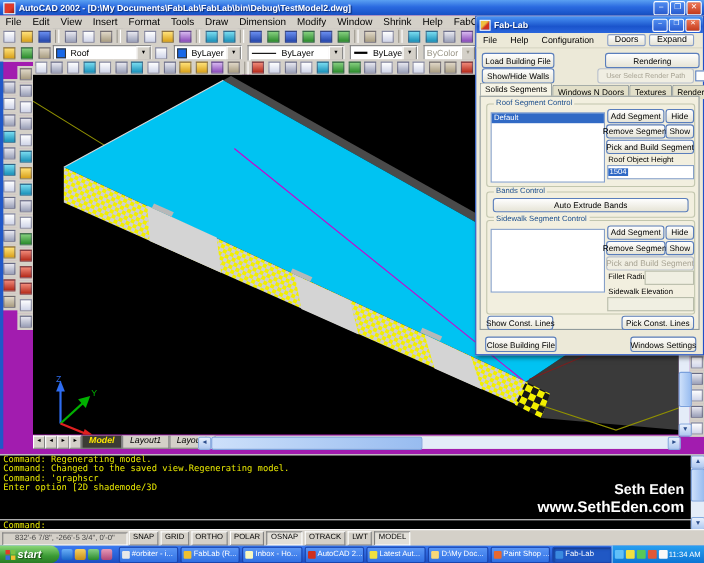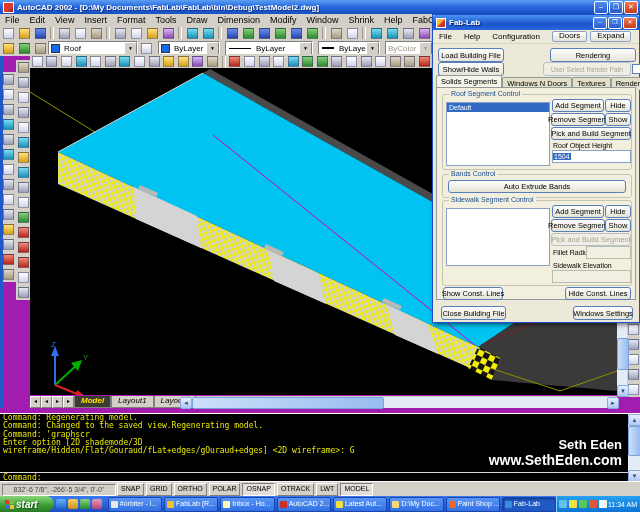--- a/index.html
+++ b/index.html
@@ -533,21 +533,20 @@
     <div class="abs sbtn" style="left:0;top:0;width:10px;height:10px">◄</div>
     <div class="abs sbtn" style="left:427px;top:0;width:10px;height:10px">►</div>
     <div class="abs sthumb" style="left:12px;top:0;width:190px;height:10px"></div>
   </div>
 
   <div class="abs" id="cmd">
     <div class="ln">Command: Regenerating model.</div>
     <div class="ln">Command: Changed to the saved view.Regenerating model.</div>
     <div class="ln">Command: 'graphscr</div>
     <div class="ln">Enter option [2D shademode/3D</div>
-    <div class="ln">wireframe/Hidden/Flat/Gouraud/fLat+edges/gOuraud+edges] &lt;2D wireframe&gt;:  G</div>
   </div>
   <div class="abs wm1">Seth Eden</div>
   <div class="abs wm2">www.SethEden.com</div>
   <div class="abs" id="cmdprompt">Command:</div>
   <div class="abs sb" style="left:628px;top:414px;width:12px;height:67px">
     <div class="abs sbtn" style="left:0;top:0;width:11px;height:10px">▲</div>
     <div class="abs sbtn" style="left:0;top:56px;width:11px;height:10px">▼</div>
     <div class="abs sthumb" style="left:0;top:12px;width:11px;height:28px"></div>
   </div>
 
@@ -686,20 +685,20 @@
       <div class="abs btn" style="left:168px;top:117px;width:24px;height:11px">Hide</div>
       <div class="abs btn" style="left:114px;top:131px;width:52px;height:11px">Remove Segment</div>
       <div class="abs btn" style="left:168px;top:131px;width:24px;height:11px">Show</div>
       <div class="abs btn dis" style="left:114px;top:145px;width:78px;height:11px">Pick and Build Segment</div>
       <div class="abs lab" style="left:116px;top:161px">Fillet Radius</div>
       <div class="abs tbox dis" style="left:149px;top:158px;width:43px;height:11px"></div>
       <div class="abs lab" style="left:116px;top:174px">Sidewalk Elevation</div>
       <div class="abs tbox dis" style="left:115px;top:182px;width:77px;height:11px"></div>
 
       <div class="abs btn" style="left:6px;top:199px;width:58px;height:11px">Show Const. Lines</div>
-      <div class="abs btn" style="left:128px;top:199px;width:64px;height:11px">Hide Const. Lines</div>
+      <div class="abs btn" style="left:128px;top:199px;width:64px;height:11px">Pick Const. Lines</div>
     </div>
 
     <div class="abs btn" style="left:8px;top:291px;width:63px;height:12px">Close Building File</div>
     <div class="abs btn" style="left:140px;top:291px;width:58px;height:12px">Windows Settings</div>
   </div>
 
 </div>
 
 </body></html>

